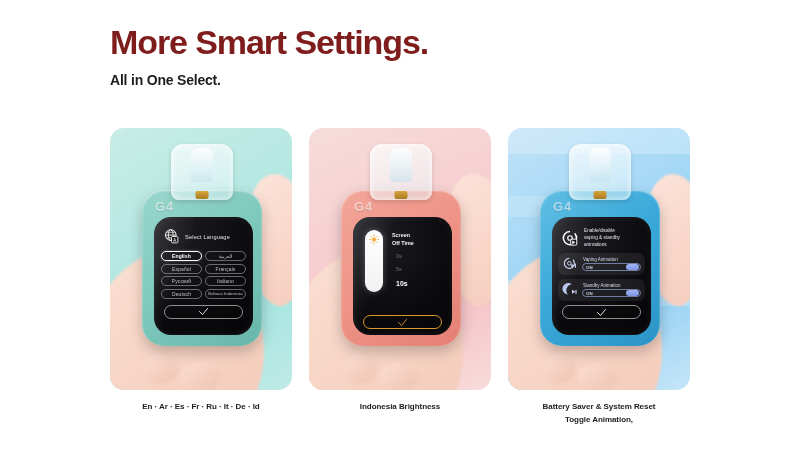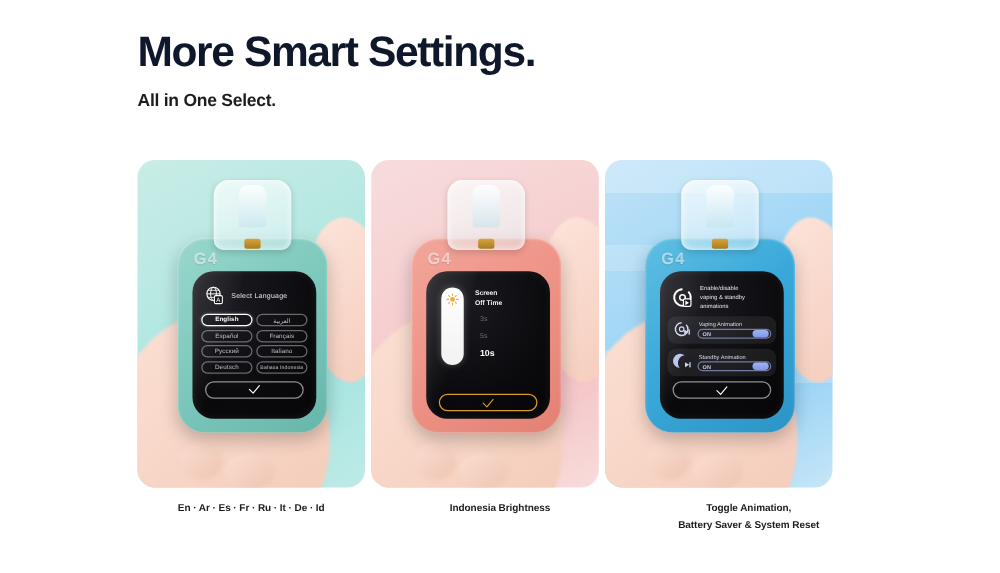--- a/index.html
+++ b/index.html
@@ -20,21 +20,21 @@
   }
 
   
   .headline {
     position: absolute;
     left: 110px;
     top: 24px;
     font-size: 34px;
     font-weight: 700;
     letter-spacing: -1.1px;
-    color: #0f172a;
+    color: #7f1d1d;
     line-height: 1.1;
     white-space: nowrap;
   }
   .subhead {
     position: absolute;
     left: 110px;
     top: 72px;
     font-size: 14px;
     font-weight: 700;
     letter-spacing: -0.2px;
@@ -43,21 +43,21 @@
   }
 
   
   .panels {
     position: absolute;
     left: 110px;
     top: 128px;
     width: 580px;
     height: 262px;
     display: flex;
-    gap: 5px;
+    gap: 17px;
   }
 
   .panel {
     position: relative;
     width: 182px;
     height: 262px;
     border-radius: 14px;
     overflow: hidden;
     flex: 0 0 182px;
   }
@@ -519,18 +519,18 @@
   </div>
 
   <div class="captions">
     <div class="caption">
       <div>En · Ar · Es · Fr · Ru · It · De · Id</div>
     </div>
     <div class="caption">
       <div>Indonesia Brightness</div>
     </div>
     <div class="caption">
+      <div>Battery Saver &amp; System Reset</div>
       <div>Toggle Animation,</div>
-      <div>Battery Saver &amp; System Reset</div>
     </div>
   </div>
 
 </div>
 
 </body></html>

